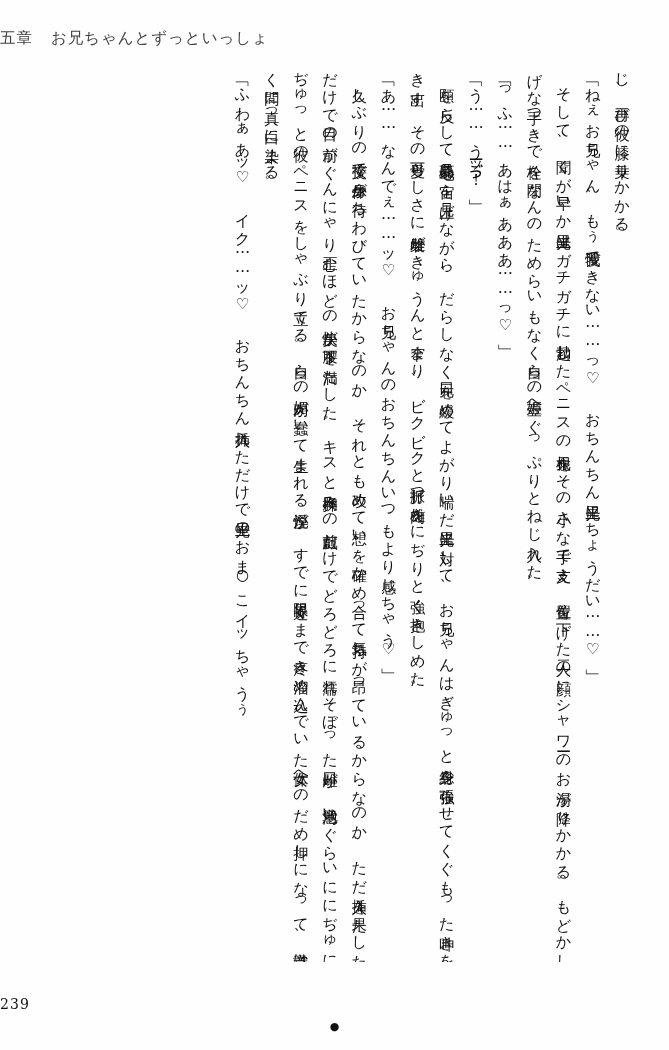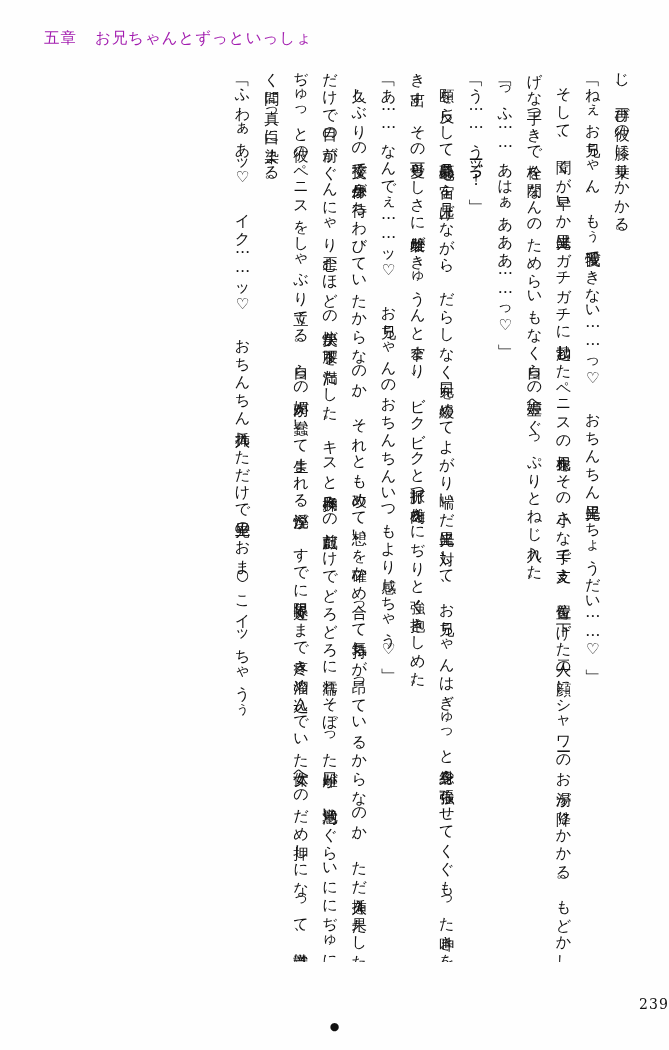--- a/index.html
+++ b/index.html
@@ -23,24 +23,23 @@
     background: #fefefe;
   }
 
   
   .running-head {
     position: absolute;
     top: 28px;
     left: 0;
     right: 0;
     text-align: left;
-    padding-left: 44px;
     font-size: 15.5px;
     letter-spacing: 0.06em;
-    color: #a21caf;
+    color: #404040;
     white-space: nowrap;
   }
   .running-head .chap-num {
     margin-right: 18px;
   }
 
   
   .body-area {
     position: absolute;
     top: 62px;
@@ -64,21 +63,21 @@
   }
   .body-area p.noindent {
     text-indent: 0;
   }
 
   .folio {
     position: absolute;
     bottom: 38px;
     left: 0;
     right: 0;
-    text-align: right;
+    text-align: left;
     font-size: 14px;
     letter-spacing: 0.08em;
     color: #111;
   }
   .folio-dot {
     position: absolute;
     bottom: 18px;
     left: 0;
     right: 0;
     text-align: center;

